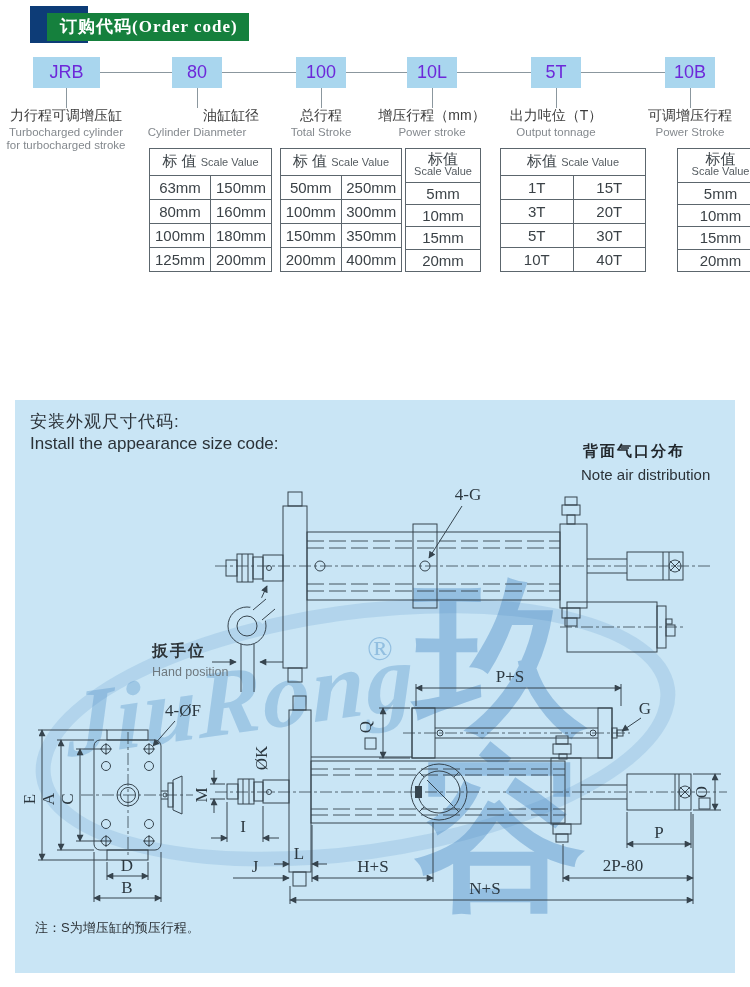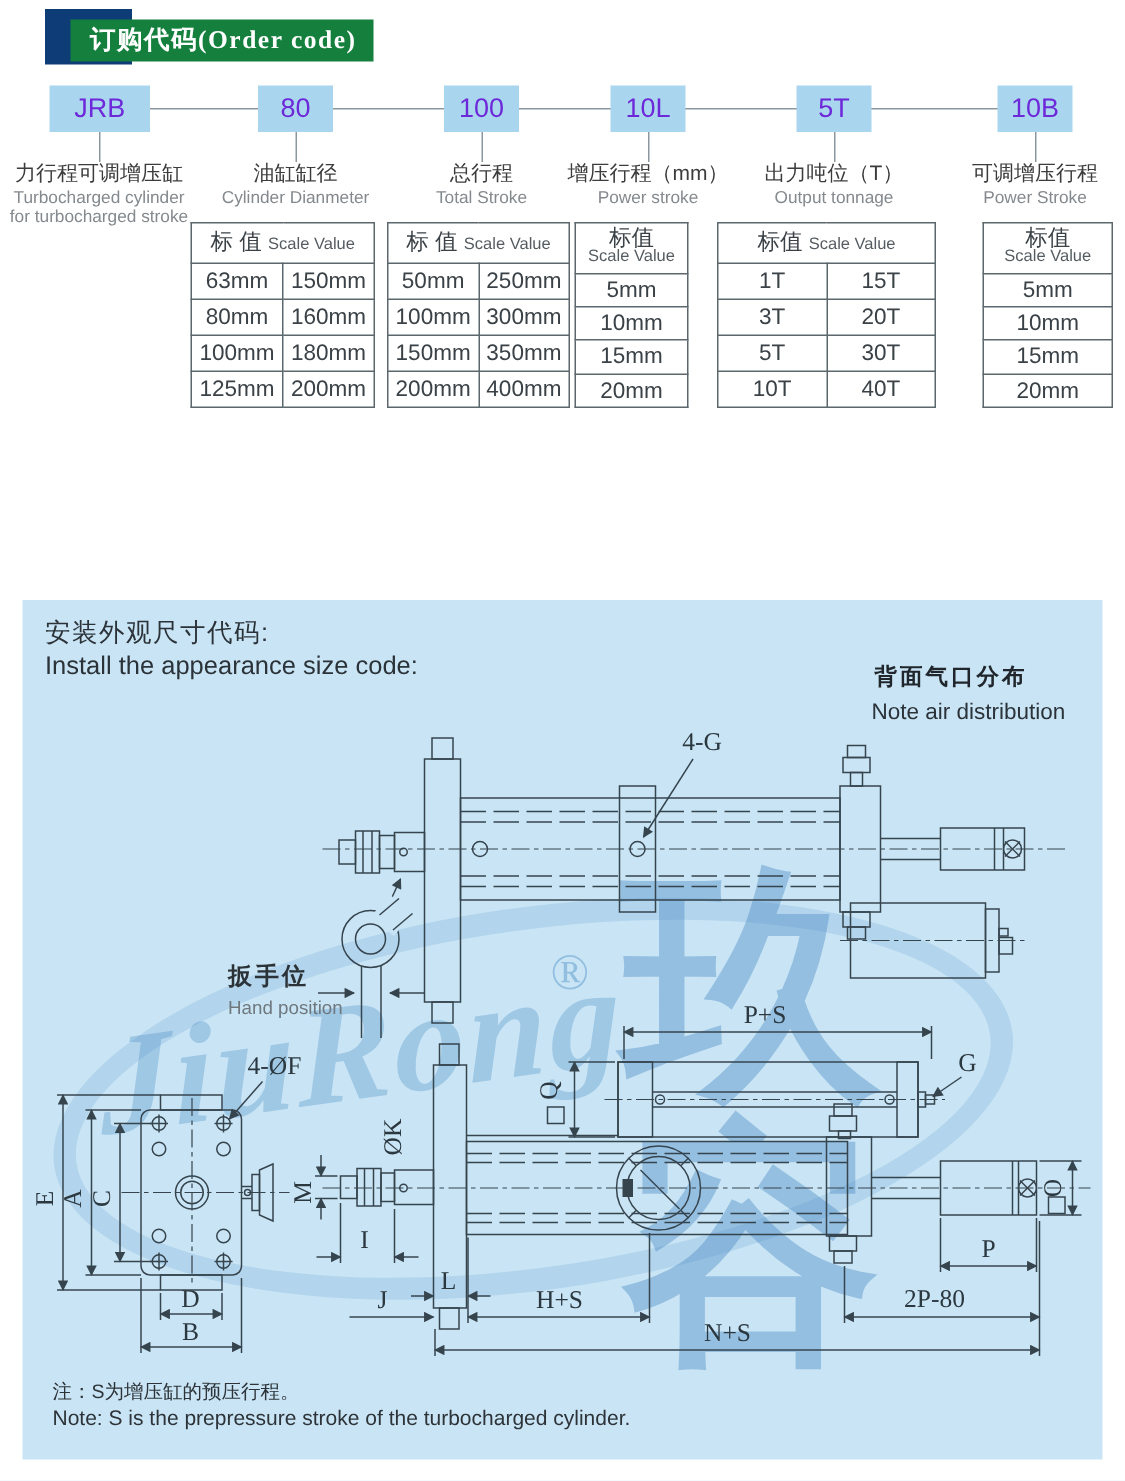--- a/index.html
+++ b/index.html
@@ -15,21 +15,21 @@
 
   
   .conn{left:66px;top:72px;width:624px;height:0;border-top:1px solid #8b979e;}
   .stem{width:0;height:20px;border-left:1px solid #8b979e;top:88px;}
   .code-box{top:57px;height:31px;background:#a9d6ee;color:#6d28d9;font-size:18px;
             text-align:center;line-height:31px;}
   .seg-cn{top:107px;font-size:14px;color:#3c3c3c;text-align:center;width:160px;}
   .seg-en{top:126px;font-size:11.5px;color:#84898e;text-align:center;width:160px;line-height:13px;}
 
   
-  table.val{border-collapse:collapse;table-layout:fixed;width:100%;height:124px;}
+  table.val{border-collapse:collapse;table-layout:fixed;width:100%;height:124px;margin-left:22px;}
   table.val th,table.val td{border:1px solid #5c666d;text-align:center;vertical-align:middle;
             font-size:15px;color:#3b4247;padding:0;}
   table.val th{font-weight:normal;font-size:15px;}
   table.val th .en{font-size:11px;color:#555c61;}
   .tbl{top:148px;height:124px;}
   .hdr2line{line-height:13px;font-size:14px;}
   .hdr2line .en{display:block;font-size:11px;}
 
   
   .panel{left:15px;top:400px;width:720px;height:573px;background:#c9e5f5;overflow:hidden;}
@@ -83,21 +83,21 @@
   <div class="abs stem" style="left:321px;"></div>
   <div class="abs stem" style="left:432px;"></div>
   <div class="abs stem" style="left:556px;"></div>
   <div class="abs stem" style="left:690px;"></div>
 
   <div class="abs seg-cn" style="left:-14px;">力行程可调增压缸</div>
   <div class="abs seg-en" style="left:-14px;">
     <span>Turbocharged cylinder</span><br>
     <span>for turbocharged stroke</span>
   </div>
-  <div class="abs seg-cn" style="left:117px;">油缸缸径</div>
+  <div class="abs seg-cn" style="left:117px;padding-left:34px;">油缸缸径</div>
   <div class="abs seg-en" style="left:117px;">Cylinder Dianmeter</div>
   <div class="abs seg-cn" style="left:241px;">总行程</div>
   <div class="abs seg-en" style="left:241px;">Total Stroke</div>
   <div class="abs seg-cn" style="left:352px;">增压行程（mm）</div>
   <div class="abs seg-en" style="left:352px;">Power stroke</div>
   <div class="abs seg-cn" style="left:476px;">出力吨位（T）</div>
   <div class="abs seg-en" style="left:476px;">Output tonnage</div>
   <div class="abs seg-cn" style="left:610px;">可调增压行程</div>
   <div class="abs seg-en" style="left:610px;">Power Stroke</div>
 
@@ -485,16 +485,15 @@
         <line class="ln" x1="548" y1="478" x2="678" y2="478" marker-start="url(#arr)" marker-end="url(#arr)"></line>
         <text class="dimS" x="608" y="471" text-anchor="middle">2P-80</text>
 
         <line class="ln" x1="275" y1="486" x2="275" y2="504"></line>
         <line class="ln" x1="275" y1="500" x2="678" y2="500" marker-start="url(#arr)" marker-end="url(#arr)"></line>
         <text class="dimS" x="470" y="494" text-anchor="middle">N+S</text>
       </g>
     </svg>
 
     <div class="abs note-cn">注：S为增压缸的预压行程。</div>
-    <div class="abs note-en">Note: S is the prepressure stroke of the turbocharged cylinder.</div>
   </div>
 
 </div>
 
 </body></html>

